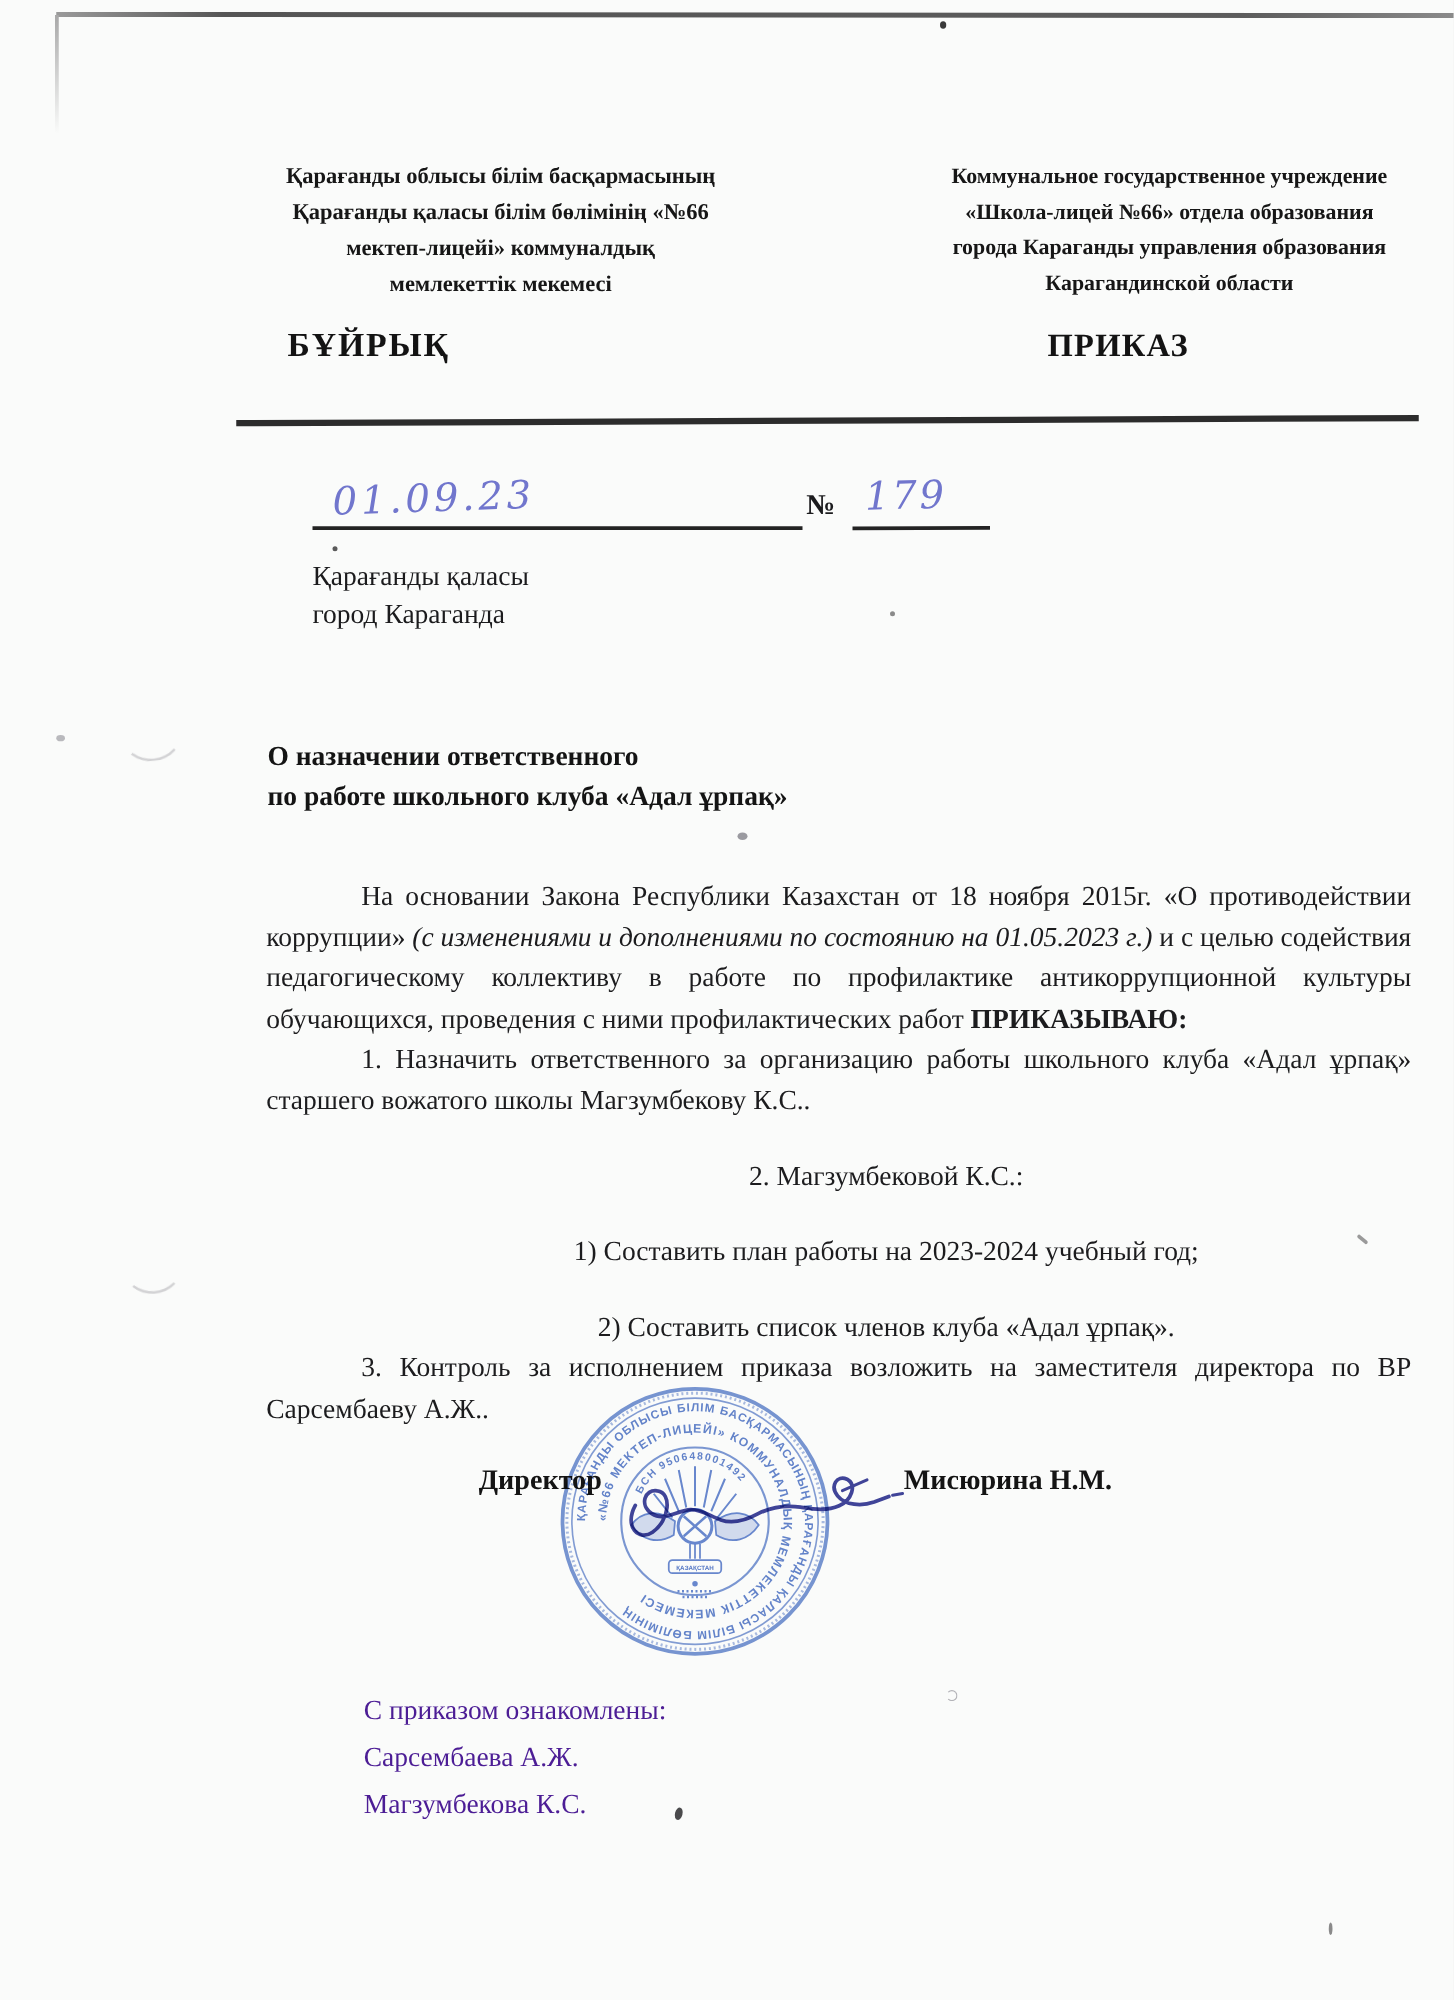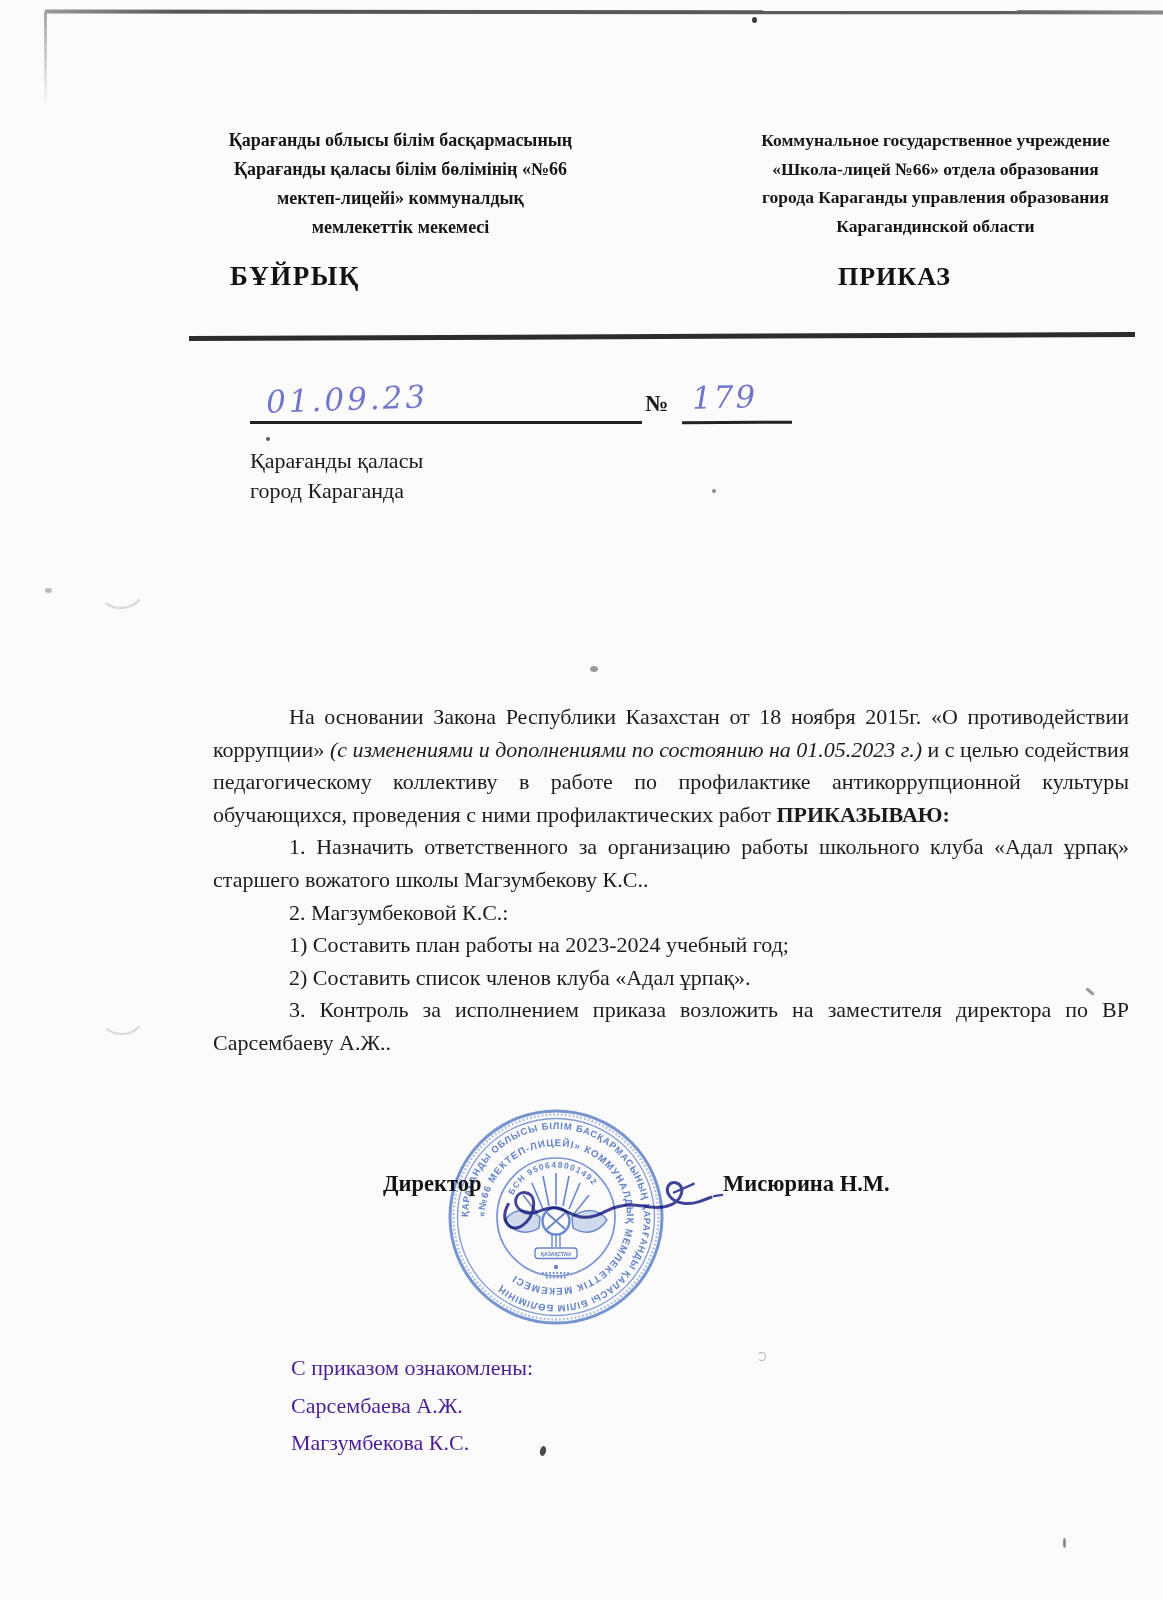--- a/index.html
+++ b/index.html
@@ -31,21 +31,21 @@
   .hand-num{position:absolute;left:692px;top:379px;font-size:31px;letter-spacing:2px;transform:rotate(-1.5deg);}
   .u-line{position:absolute;height:3px;background:#232323;}
   .u-date{left:250px;top:421px;width:392px;}
   .u-num{left:682px;top:421px;width:110px;transform:rotate(-.3deg);}
   .num-sign{position:absolute;left:645px;top:391px;font-size:23px;font-weight:bold;}
   .place{position:absolute;left:250px;top:446px;font-size:22px;line-height:30px;}
   
   .doc-title{position:absolute;left:214px;top:589px;font-size:22px;line-height:32px;font-weight:bold;color:#141414;}
   .body-block{position:absolute;left:213px;top:701px;width:916px;font-size:22px;line-height:32.6px;color:#1c1c1e;}
   .body-block p{margin:0;text-indent:76px;text-align:justify;}
-  .body-block p.short{text-align:left;}
+  .body-block p.short{text-align:center;margin-top:28px;}
   .body-block i{font-style:italic;}
   .body-block b{font-weight:bold;}
   
   .sig-label{position:absolute;left:383px;top:1171px;font-size:22.5px;font-weight:bold;color:#141414;}
   .sig-name{position:absolute;left:723px;top:1171px;font-size:22.5px;font-weight:bold;color:#141414;}
   .stamp-wrap{position:absolute;left:440px;top:1101px;width:232px;height:232px;mix-blend-mode:multiply;opacity:.94;}
   .sign-wrap{position:absolute;left:478px;top:1146px;width:250px;height:100px;mix-blend-mode:multiply;transform:rotate(-2deg);}
   
   .ack{position:absolute;left:291px;top:1349px;font-size:22px;line-height:37.5px;color:#4c1d95;}
 </style>
@@ -90,20 +90,24 @@
   <div class="u-line u-date"></div>
   <div class="num-sign">№</div>
   <div class="hand hand-num">179</div>
   <div class="u-line u-num"></div>
 
   <div class="place">
     <div>Қарағанды қаласы</div>
     <div>город Караганда</div>
   </div>
 
+  <div class="doc-title">
+    <div>О назначении ответственного</div>
+    <div>по работе школьного клуба «Адал ұрпақ»</div>
+  </div>
 
   <div class="body-block">
     <p><span>На основании Закона Республики Казахстан от 18 ноября 2015г. «О противодействии коррупции» </span><i>(с изменениями и дополнениями по состоянию на 01.05.2023 г.)</i><span> и с целью содействия педагогическому коллективу в работе по профилактике антикоррупционной культуры обучающихся, проведения с ними профилактических работ </span><b>ПРИКАЗЫВАЮ:</b></p>
     <p>1. Назначить ответственного за организацию работы школьного клуба «Адал ұрпақ» старшего вожатого школы Магзумбекову К.С..</p>
     <p class="short">2. Магзумбековой К.С.:</p>
     <p class="short">1) Составить план работы на 2023-2024 учебный год;</p>
     <p class="short">2) Составить список членов клуба «Адал ұрпақ».</p>
     <p>3. Контроль за исполнением приказа возложить на заместителя директора по ВР Сарсембаеву А.Ж..</p>
   </div>
 

